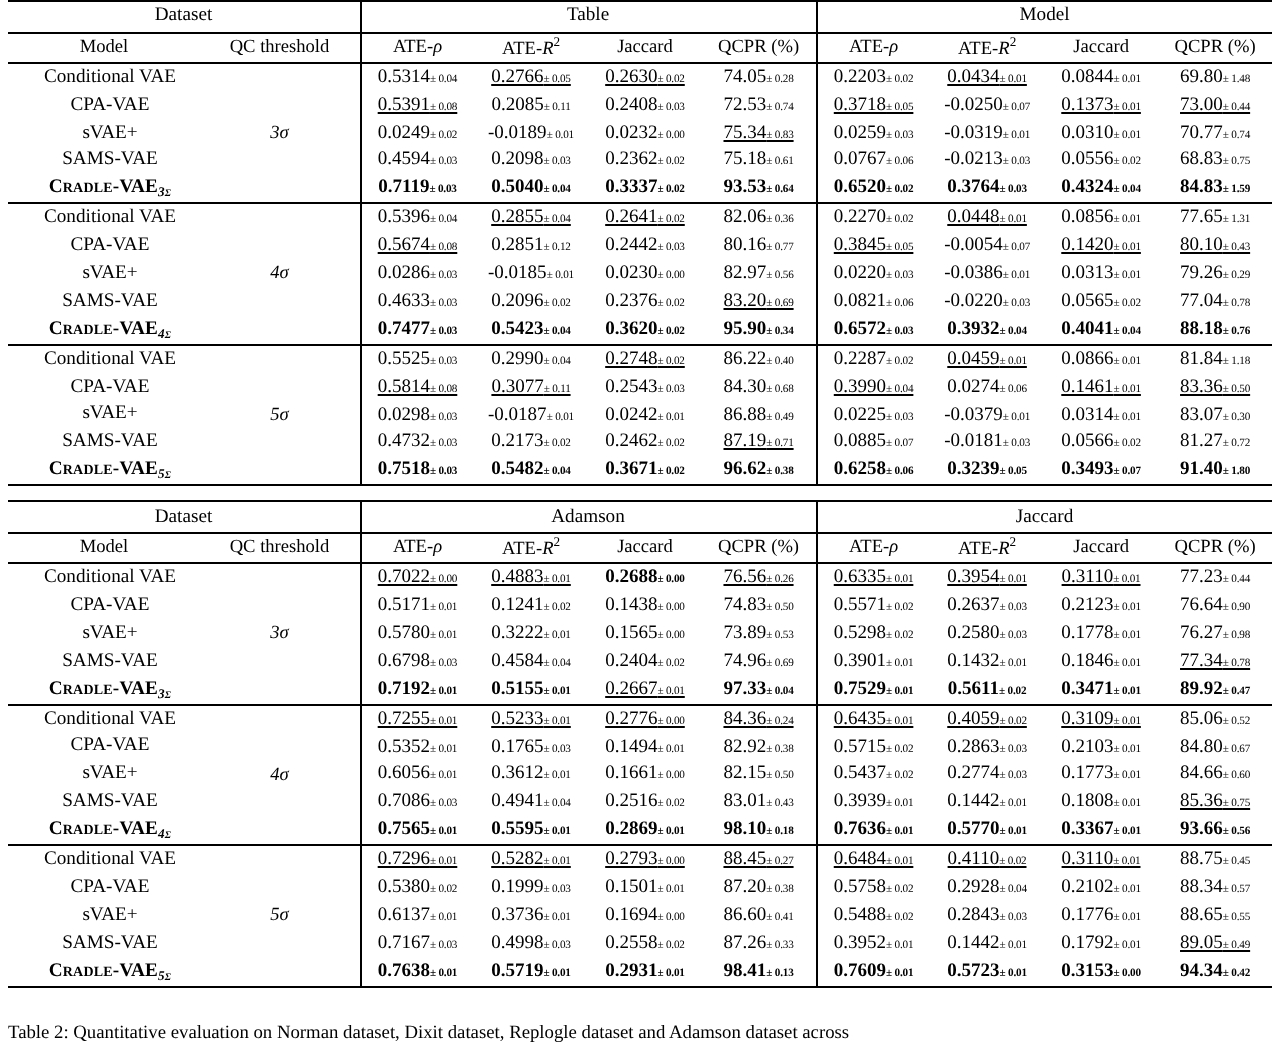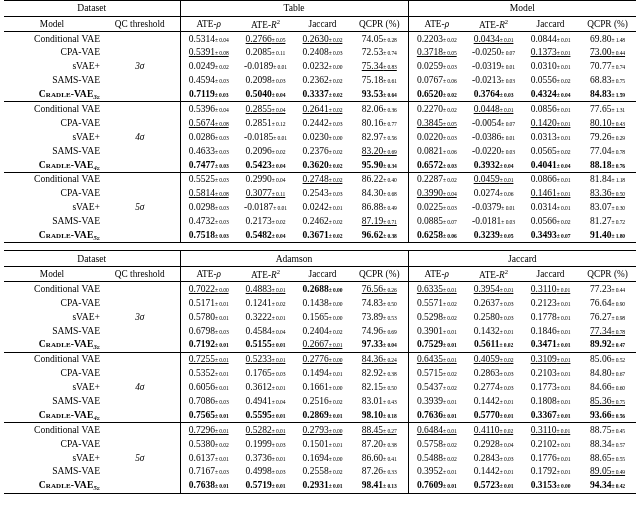--- a/index.html
+++ b/index.html
@@ -40,21 +40,21 @@
   tr.data td { height: 13.9px; }
 
   
   .rule-top td { border-top: 1.1px solid #000; }
   .rule-thin td { border-top: 0.7px solid #000; }
 
   
   .vsep-r { border-right: 0.7px solid #000; }
 
   .ctr { text-align: center; }
-  .lft { text-align: right; padding-left: 6px !important; }
+  .lft { text-align: center; padding-left: 6px !important; }
 
   .grp-title { font-weight: bold; font-size: 9.6px; }
   .colhead { font-size: 9.3px; }
 
   .modelname { font-size: 9.6px; }
   .bold { font-weight: bold; }
   .scaps {
     font-variant: small-caps;
     font-weight: bold;
     letter-spacing: 0.1px;
@@ -490,13 +490,14 @@
             <td class="ctr"><span class="val bold"><span class="">0.5723<span class="err">± 0.01</span></span></span></td>
             <td class="ctr"><span class="val bold"><span class="">0.3153<span class="err">± 0.00</span></span></span></td>
             <td class="ctr"><span class="val bold"><span class="">94.34<span class="err">± 0.42</span></span></span></td>
           </tr>
           <tr class="rule-thin" style="height:0">
             <td colspan="10"></td>
           </tr>
         </tbody>
       </table>
     </div>
+  <div class="caption">Table 2: Quantitative evaluation on Norman dataset, Dixit dataset, Replogle dataset and Adamson dataset across</div>
 </div>
 
 </body></html>

